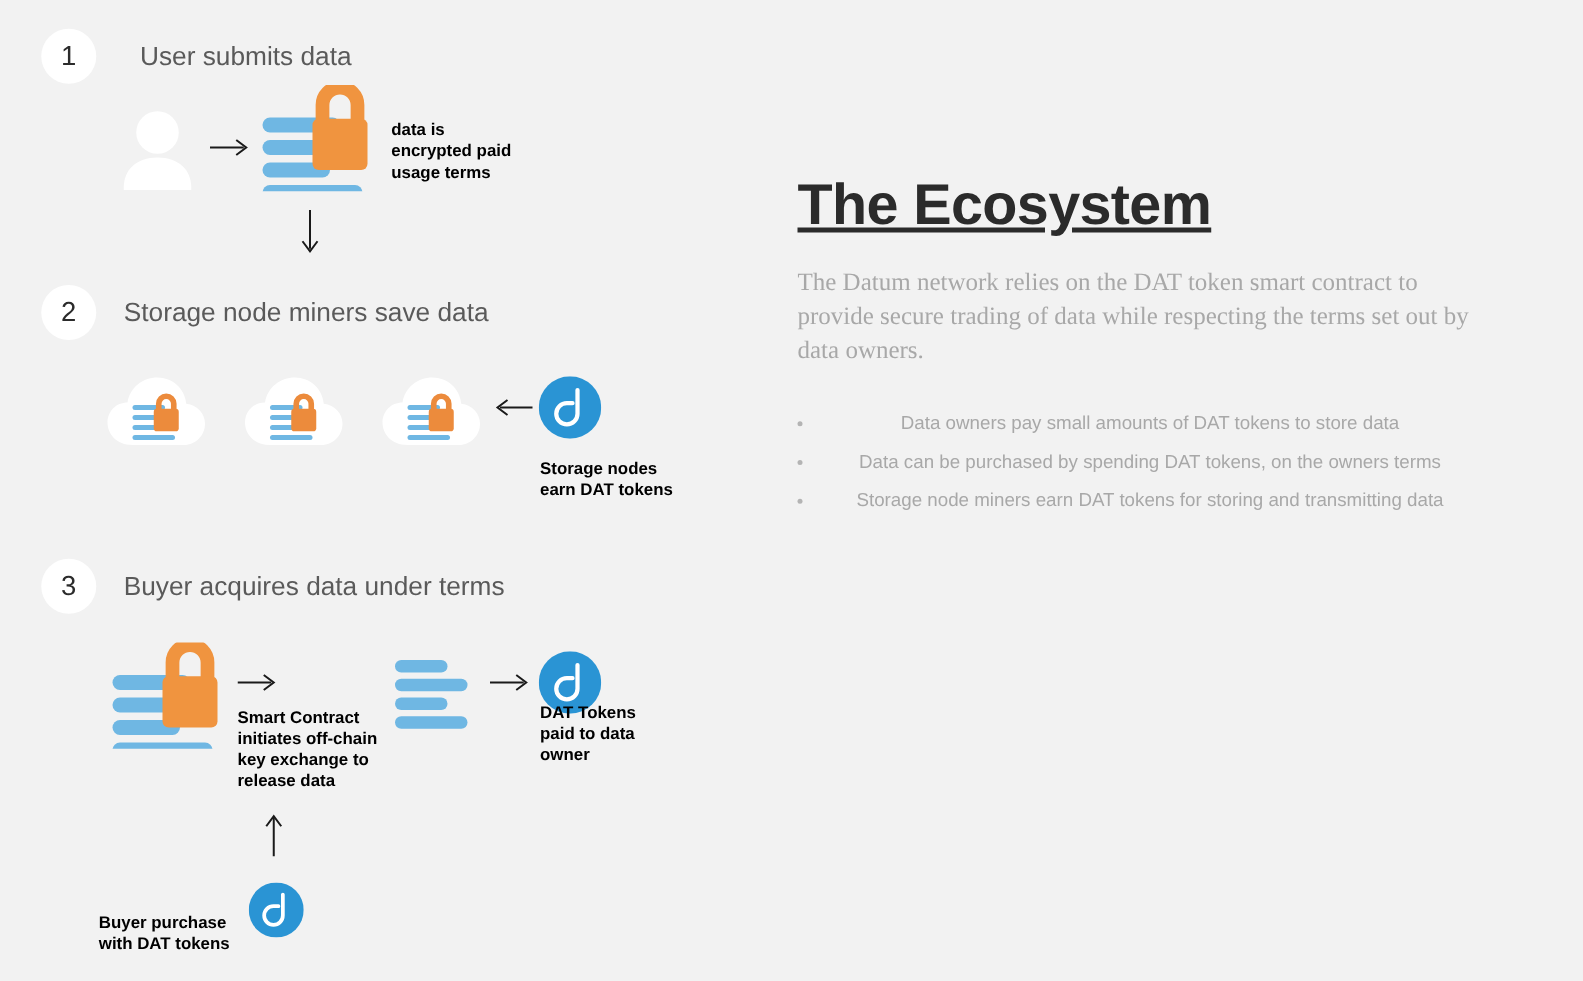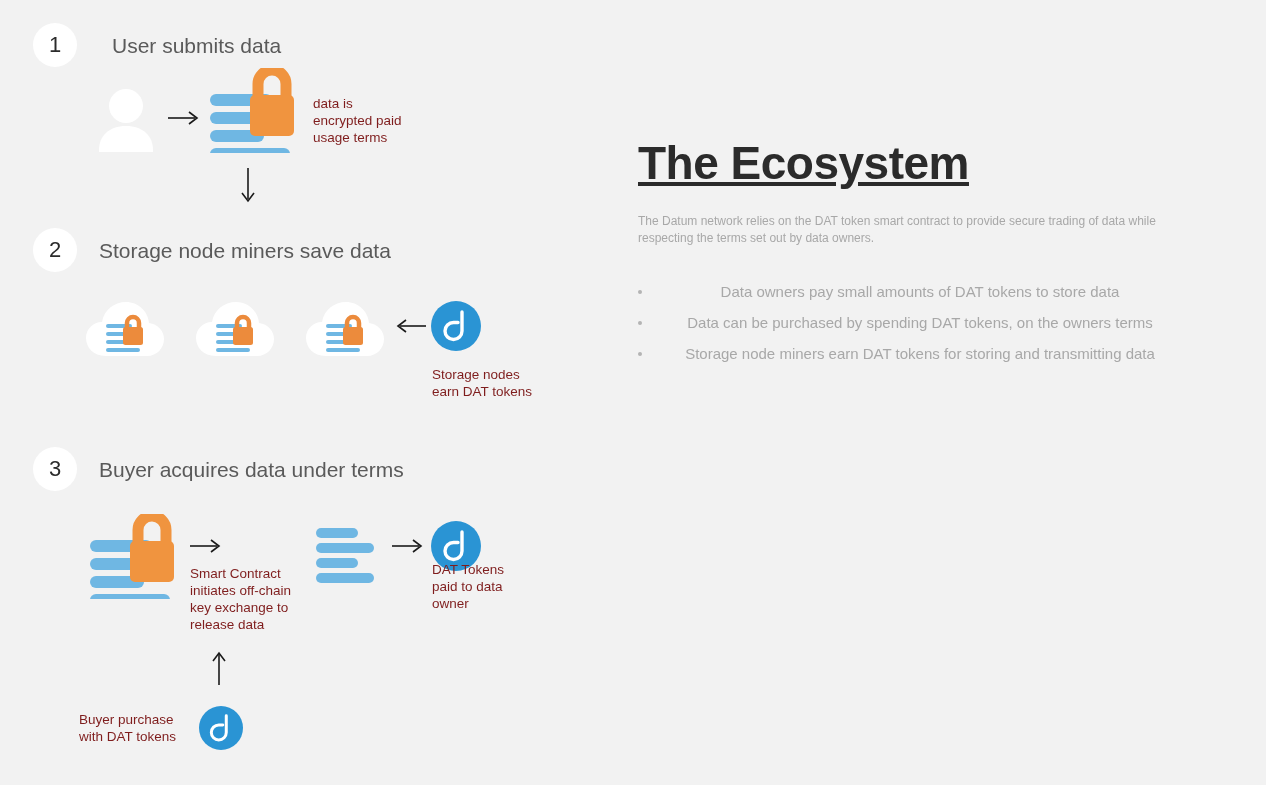--- a/index.html
+++ b/index.html
@@ -46,48 +46,49 @@
     color: #5a5a5a;
     white-space: nowrap;
     font-family: "Liberation Sans", sans-serif;
   }
 
   
   .caption {
     position: absolute;
     font-size: 13.5px;
     line-height: 17px;
-    color: #7f1d1d;
-    font-family: "Liberation Sans", sans-serif;
+    color: #000000;
+    font-family: "Liberation Sans", sans-serif;
+    font-weight: bold;
   }
 
   
   .arrow { position: absolute; }
 
   
   .person { position: absolute; }
 
   
   .panel { position: absolute; }
   .panel-title {
     font-size: 46px;
     font-weight: bold;
     color: #2b2b2b;
     letter-spacing: -0.5px;
     margin: 0;
     font-family: "Liberation Sans", sans-serif;
     text-decoration: underline;
   }
   .panel-sub {
-    font-size: 12px;
-    line-height: 17px;
+    font-size: 20px;
+    line-height: 27px;
     color: #a8a8a8;
     margin: 0;
     width: 548px;
-    font-family: Liberation Sans, sans-serif;
+    font-family: Liberation Serif, serif;
   }
   .panel-list {
     list-style: none;
     margin: 0;
     padding: 0;
     text-align: center;
   }
   .panel-list li {
     font-size: 15px;
     line-height: 20px;
@@ -280,21 +281,21 @@
     <div>owner</div>
   </div>
 
   <div class="arrow" style="left:210px; top:650px;">
     <svg width="18" height="38" viewBox="0 0 18 38">
       <line x1="9" y1="4" x2="9" y2="35" stroke="#1a1a1a" stroke-width="1.6"></line>
       <polyline points="3,11 9,3 15,11" fill="none" stroke="#1a1a1a" stroke-width="1.6"></polyline>
     </svg>
   </div>
 
-  <div class="caption" style="left:79px; top:711px; text-align:left;">
+  <div class="caption" style="left:79px; top:729px; text-align:left;">
     <div>Buyer purchase</div>
     <div>with DAT tokens</div>
   </div>
 
   <div class="abs" style="left:199px; top:706px;">
     <svg width="44" height="44" viewBox="0 0 50 50">
       <circle cx="25" cy="25" r="25" fill="#2a94d4"></circle>
       <path d="M31 11 L31 30 A8.5 8.5 0 1 1 22.5 21.5 L27 21.5" fill="none" stroke="#ffffff" stroke-width="3.4" stroke-linecap="round"></path>
     </svg>
   </div>

